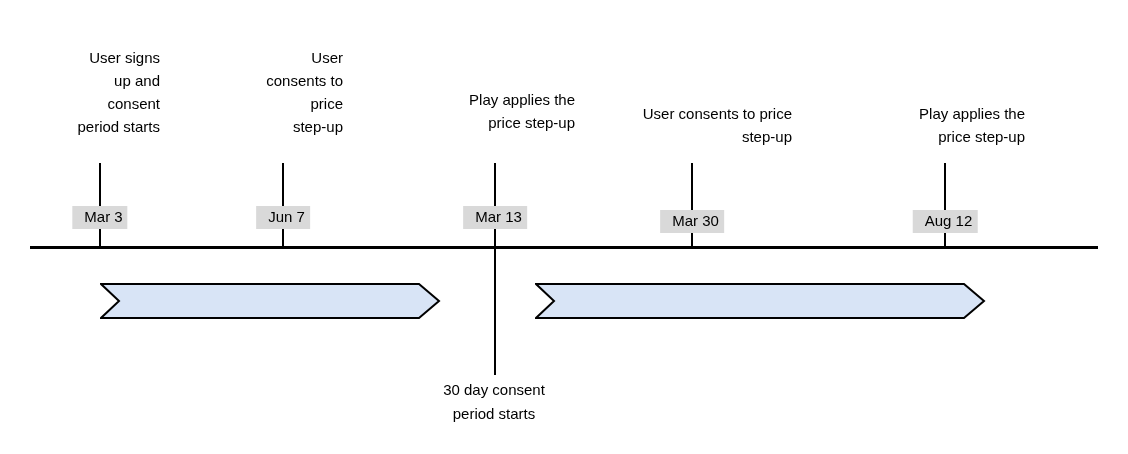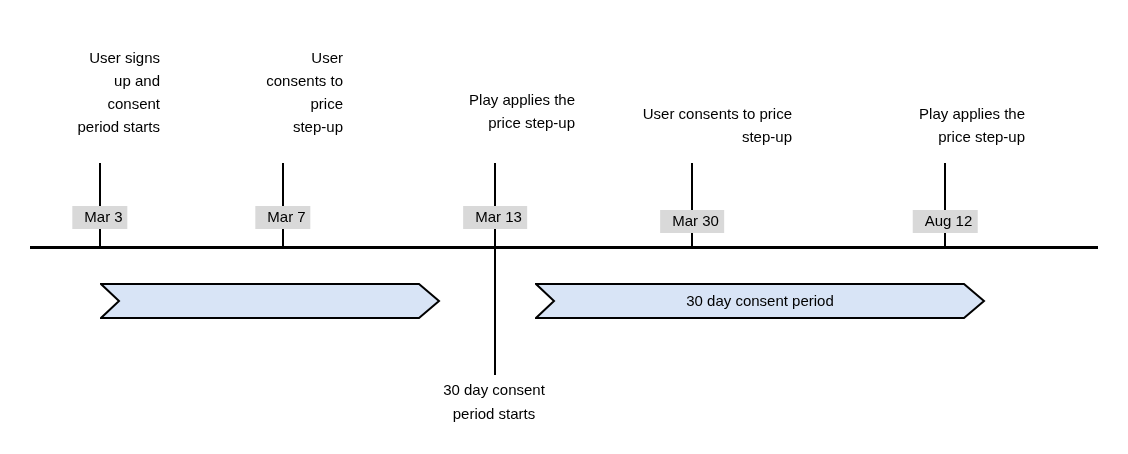--- a/index.html
+++ b/index.html
@@ -95,21 +95,21 @@
 consent
 period starts</div>
   <div class="tick" style="left:99px; top:163px; height:84px;"></div>
   <div class="chip" style="left:100px; top:206px;">Mar 3</div>
 
   <div class="m-label" style="left:223px; top:46px; width:120px;">User
 consents to
 price
 step-up</div>
   <div class="tick" style="left:282px; top:163px; height:84px;"></div>
-  <div class="chip" style="left:283px; top:206px;">Mar 7</div>
+  <div class="chip" style="left:283px; top:206px;">Jun 7</div>
 
   <div class="m-label" style="left:415px; top:88px; width:160px;">Play applies the
 price step-up</div>
   <div class="tick" style="left:494px; top:163px; height:212px;"></div>
   <div class="chip" style="left:495px; top:206px;">Mar 13</div>
 
   <div class="m-label" style="left:592px; top:102px; width:200px;">User consents to price
 step-up</div>
   <div class="tick" style="left:691px; top:163px; height:84px;"></div>
   <div class="chip" style="left:692px; top:210px;">Mar 30</div>
@@ -121,18 +121,17 @@
 
   <div class="axis"></div>
 
   <svg class="banner-svg" style="left:100px; top:283px;" width="341" height="36" viewBox="0 0 341 36">
     <polygon points="1,1 319,1 339,18 319,35 1,35 19,18"></polygon>
   </svg>
 
   <svg class="banner-svg" style="left:535px; top:283px;" width="451" height="36" viewBox="0 0 451 36">
     <polygon points="1,1 429,1 449,18 429,35 1,35 19,18"></polygon>
   </svg>
-  <div class="banner-text" style="left:535px; top:283px; width:450px;">30 day consent period</div>
 
   <div class="annotation" style="left:404px; top:378px; width:180px;">30 day consent
 period starts</div>
 
 </div>
 
 </body></html>

